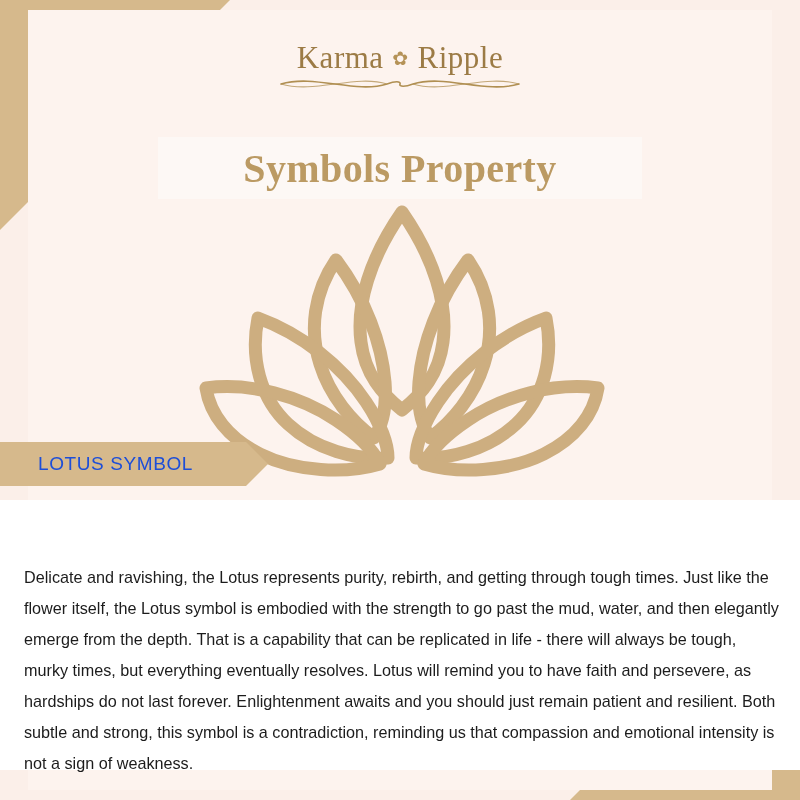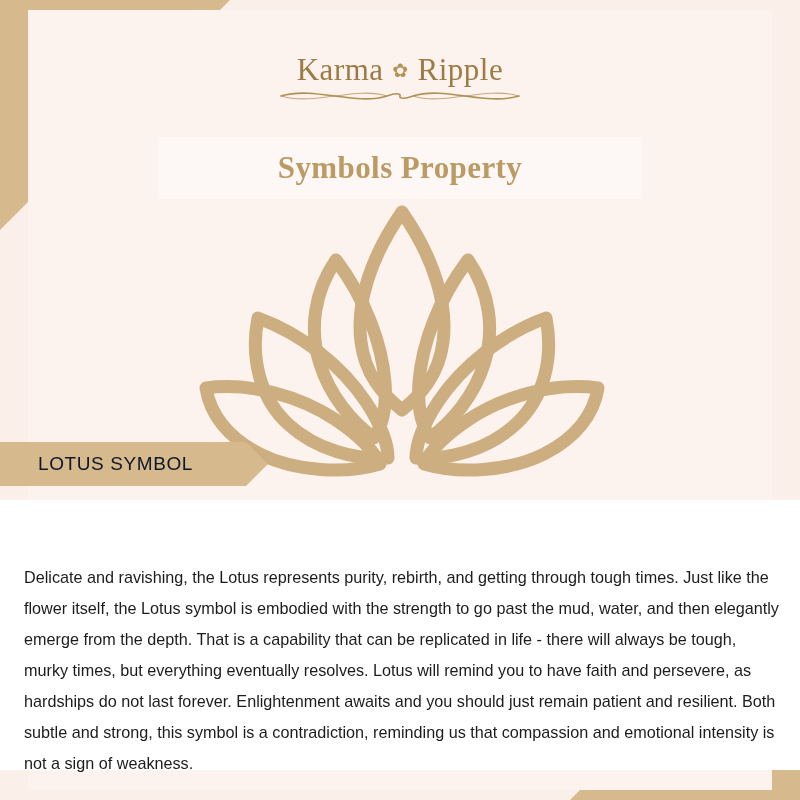--- a/index.html
+++ b/index.html
@@ -64,21 +64,20 @@
     position: relative;
     padding: 0 6px;
   }
   .brand-name {
     font-family: "Liberation Serif", serif;
     font-size: 31px;
     color: #9c7b45;
     letter-spacing: 0.5px;
     line-height: 1.05;
     white-space: nowrap;
-    margin-top: 12px;
   }
   .brand-name .sep {
     display: inline-block;
     width: 34px;
     text-align: center;
     color: #b59257;
     font-size: 19px;
     vertical-align: 3px;
   }
   .brand-rule {
@@ -97,21 +96,21 @@
     height: 62px;
     background: #fdf8f5;
     z-index: 5;
     display: flex;
     align-items: center;
     justify-content: center;
   }
   .title-band .title-text {
     font-family: "Liberation Serif", serif;
     font-weight: bold;
-    font-size: 31px;
+    font-size: 40px;
     color: #bb9a63;
     letter-spacing: 0.4px;
   }
 
   
   .lotus {
     position: absolute;
     left: 196px;
     top: 196px;
     width: 412px;
@@ -129,21 +128,21 @@
     background: #d6b98c;
     width: 268px;
     clip-path: polygon(0 0, 246px 0, 268px 22px, 246px 44px, 0 44px);
     display: flex;
     align-items: center;
   }
   .ribbon-label {
     padding-left: 38px;
     font-size: 19px;
     letter-spacing: 0.6px;
-    color: #0f172a;
+    color: #1d4ed8;
   }
 
   
   .content {
     position: absolute;
     left: 0;
     top: 500px;
     width: 800px;
     height: 270px;
     background: #ffffff;

